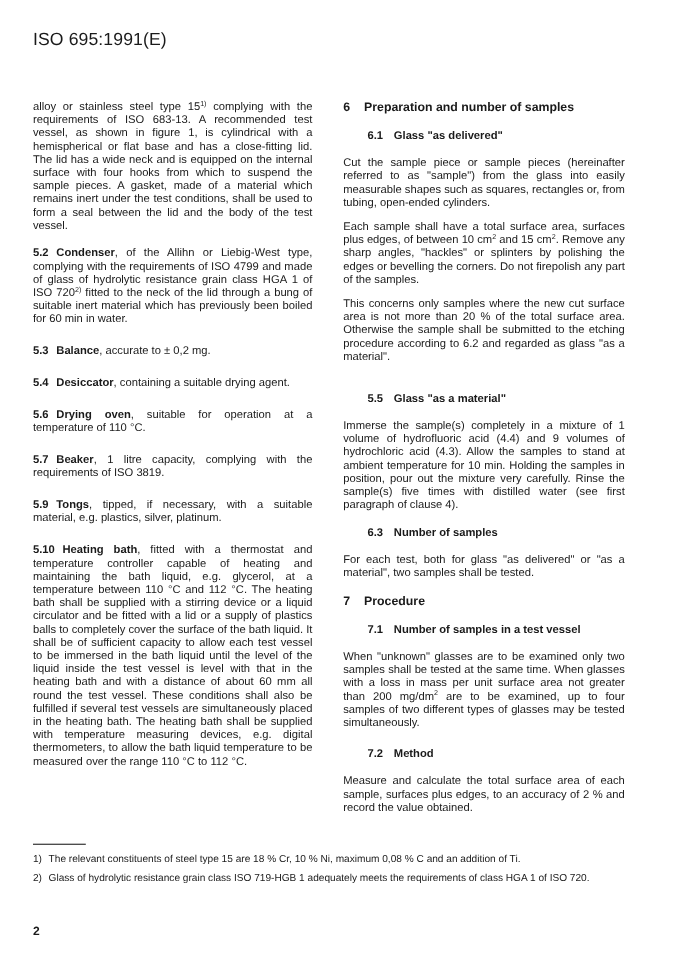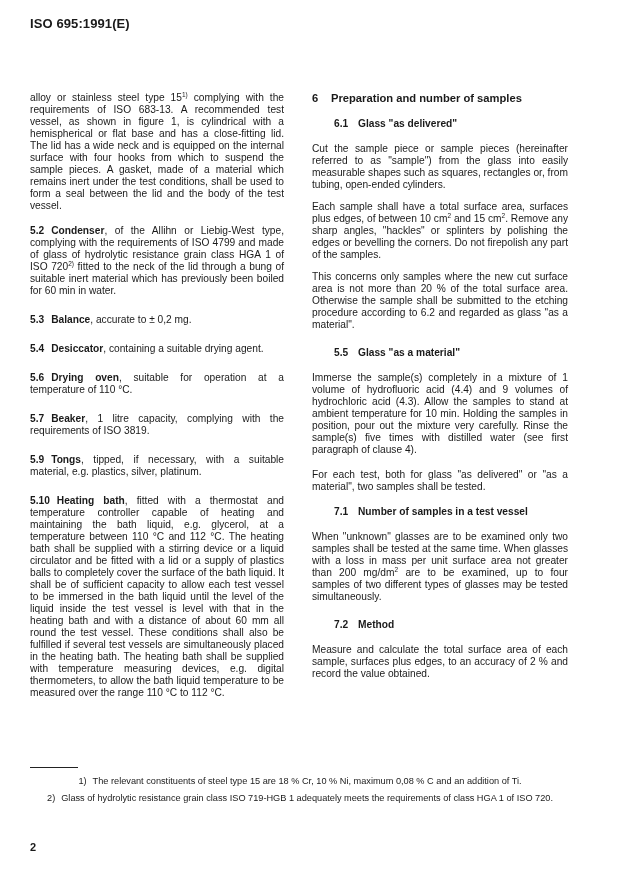--- a/index.html
+++ b/index.html
@@ -1,32 +1,32 @@
 <!DOCTYPE html>
 <html><head>
 <meta charset="utf-8">
 <style>
   html, body { margin: 0; padding: 0; background: #ffffff; }
   body { width: 622px; height: 877px; position: relative; overflow: hidden;
          font-family: "Liberation Sans", sans-serif; color: #1a1a1a; }
-  .page-header { position: absolute; left: 30px; top: 16px; font-size: 13px; font-weight: bold; letter-spacing: 0.1px; }
+  .page-header { position: absolute; left: 30px; top: 28px; font-size: 16px; font-weight: normal; letter-spacing: 0.1px; }
   .col { position: absolute; top: 92px; width: 254px; font-size: 10.2px; line-height: 12.0px; }
   .col.left { left: 30px; }
   .col.right { left: 312px; width: 256px; }
   .para { text-align: justify; margin: 0 0 13px 0; }
   .para.tight { margin-bottom: 10px; }
   .num { font-weight: bold; margin-right: 7px; }
   .term { font-weight: bold; }
   sup { font-size: 6.5px; line-height: 0; vertical-align: 4px; }
   .h1 { font-weight: bold; font-size: 11.2px; margin: 0 0 14px 0; }
   .h1 .n { display: inline-block; width: 19px; }
   .h2 { font-weight: bold; font-size: 10.2px; margin: 0 0 13px 0; }
   .h2 .n { display: inline-block; width: 24px; padding-left: 22px; }
   .footnote-rule { position: absolute; left: 30px; top: 767px; width: 48px; border-top: 1px solid #222; }
-  .footnotes { position: absolute; left: 30px; top: 775px; width: 540px; font-size: 9.2px; line-height: 12px; text-align: center; }
+  .footnotes { position: absolute; left: 30px; top: 775px; width: 540px; font-size: 9.2px; line-height: 12px; }
   .footnotes p { margin: 0 0 5px 0; }
   .footnotes .fn-n { margin-right: 6px; }
   .page-number { position: absolute; left: 30px; top: 841px; font-size: 11px; font-weight: bold; }
 </style>
 </head>
 <body>
 
 <div class="page-header">ISO 695:1991(E)</div>
 
 <div class="col left">
@@ -48,27 +48,29 @@
 
   <p class="para"><span class="num">5.10</span><span class="term">Heating bath</span><span>, fitted with a thermostat and temperature controller capable of heating and maintaining the bath liquid, e.g. glycerol, at a temperature between 110 °C and 112 °C. The heating bath shall be supplied with a stirring device or a liquid circulator and be fitted with a lid or a supply of plastics balls to completely cover the surface of the bath liquid. It shall be of sufficient capacity to allow each test vessel to be immersed in the bath liquid until the level of the liquid inside the test vessel is level with that in the heating bath and with a distance of about 60 mm all round the test vessel. These conditions shall also be fulfilled if several test vessels are simultaneously placed in the heating bath. The heating bath shall be supplied with temperature measuring devices, e.g. digital thermometers, to allow the bath liquid temperature to be measured over the range 110 °C to 112 °C.</span></p>
 </div>
 
 <div class="col right">
   <div class="h1"><span class="n">6</span><span>Preparation and number of samples</span></div>
 
   <div class="h2"><span class="n">6.1</span><span>Glass "as delivered"</span></div>
   <p class="para tight">Cut the sample piece or sample pieces (hereinafter referred to as "sample") from the glass into easily measurable shapes such as squares, rectangles or, from tubing, open-ended cylinders.</p>
   <p class="para tight"><span>Each sample shall have a total surface area, surfaces plus edges, of between 10 cm</span><sup>2</sup><span> and 15 cm</span><sup>2</sup><span>. Remove any sharp angles, "hackles" or splinters by polishing the edges or bevelling the corners. Do not firepolish any part of the samples.</span></p>
-  <p class="para" style="margin-bottom:16px">This concerns only samples where the new cut surface area is not more than 20 % of the total surface area. Otherwise the sample shall be submitted to the etching procedure according to 6.2 and regarded as glass "as a material".</p>
+  <p class="para" style="margin-bottom:26px">This concerns only samples where the new cut surface area is not more than 20 % of the total surface area. Otherwise the sample shall be submitted to the etching procedure according to 6.2 and regarded as glass "as a material".</p>
 
   <div class="h2"><span class="n">5.5</span><span>Glass "as a material"</span></div>
   <p class="para" style="">Immerse the sample(s) completely in a mixture of 1 volume of hydrofluoric acid (4.4) and 9 volumes of hydrochloric acid (4.3). Allow the samples to stand at ambient temperature for 10 min. Holding the samples in position, pour out the mixture very carefully. Rinse the sample(s) five times with distilled water (see first paragraph of clause 4).</p>
 
+  <div class="h2"><span class="n">6.3</span><span>Number of samples</span></div>
   <p class="para" style="">For each test, both for glass "as delivered" or "as a material", two samples shall be tested.</p>
 
+  <div class="h1"><span class="n">7</span><span>Procedure</span></div>
 
   <div class="h2"><span class="n">7.1</span><span>Number of samples in a test vessel</span></div>
   <p class="para" style="margin-bottom:16px"><span>When "unknown" glasses are to be examined only two samples shall be tested at the same time. When glasses with a loss in mass per unit surface area not greater than 200 mg/dm</span><sup>2</sup><span> are to be examined, up to four samples of two different types of glasses may be tested simultaneously.</span></p>
 
   <div class="h2"><span class="n">7.2</span><span>Method</span></div>
   <p class="para tight">Measure and calculate the total surface area of each sample, surfaces plus edges, to an accuracy of 2 % and record the value obtained.</p>
 </div>
 
 <div class="footnote-rule"></div>
 <div class="footnotes">

